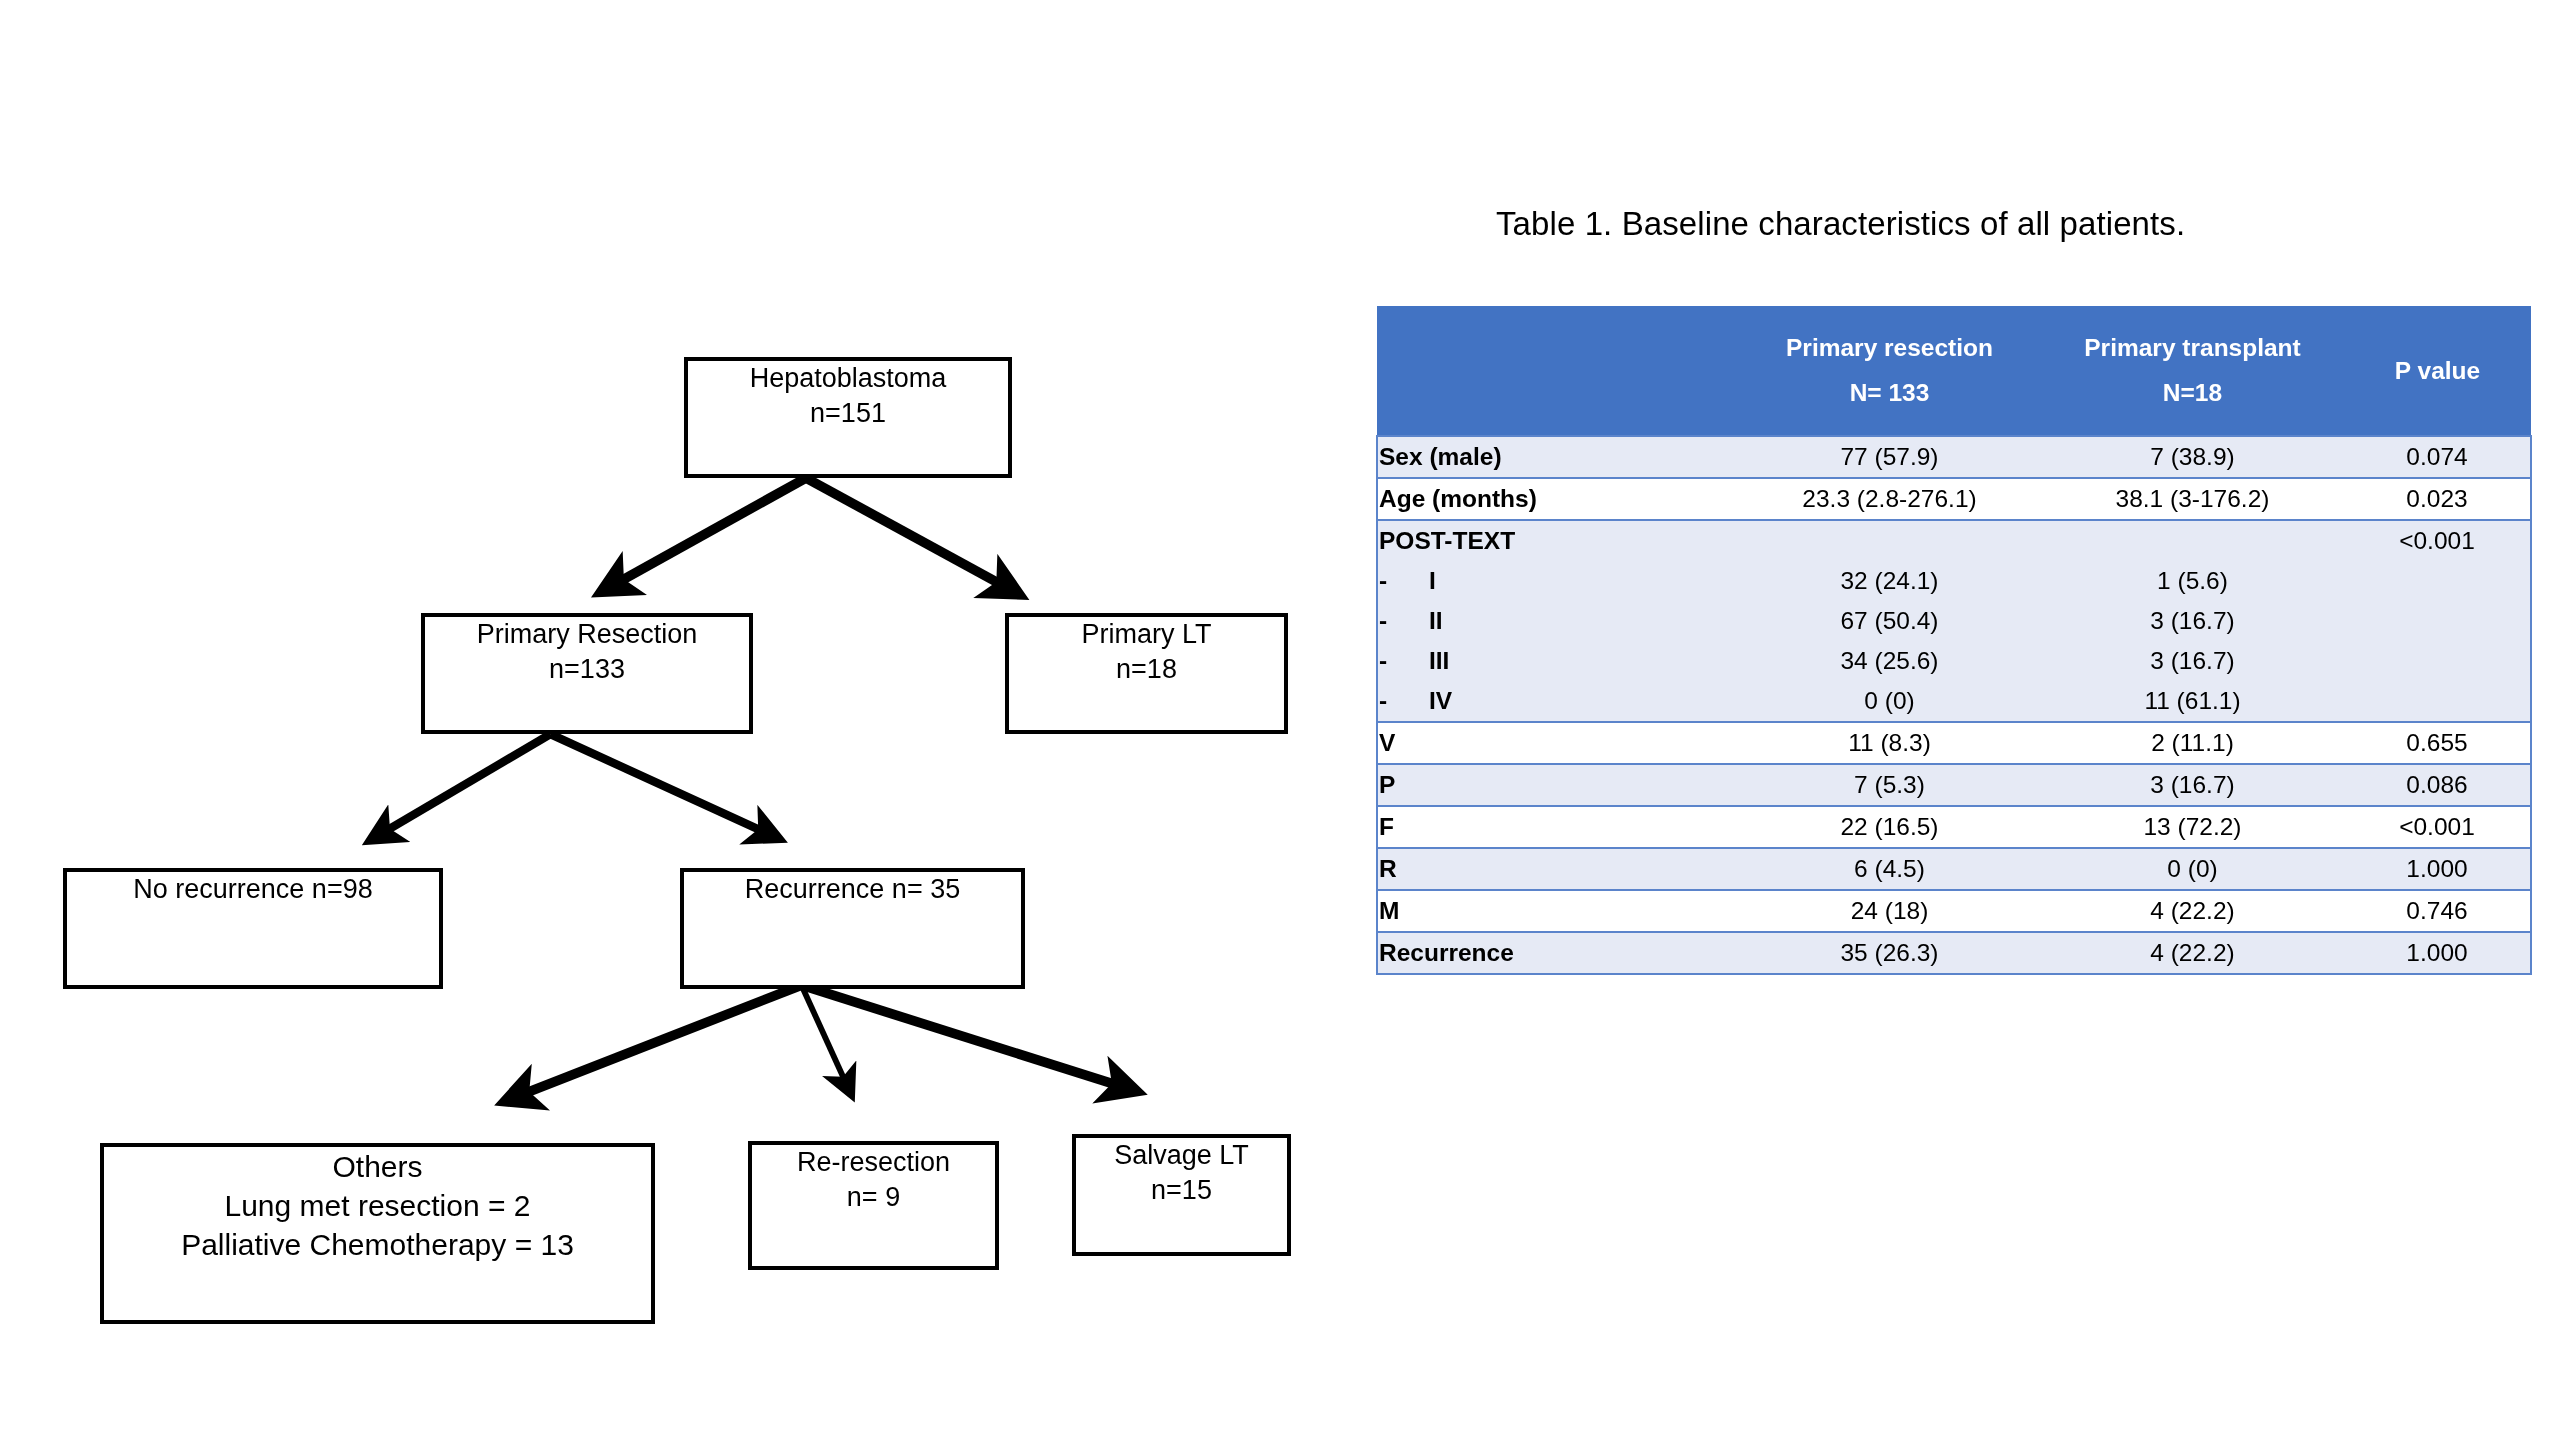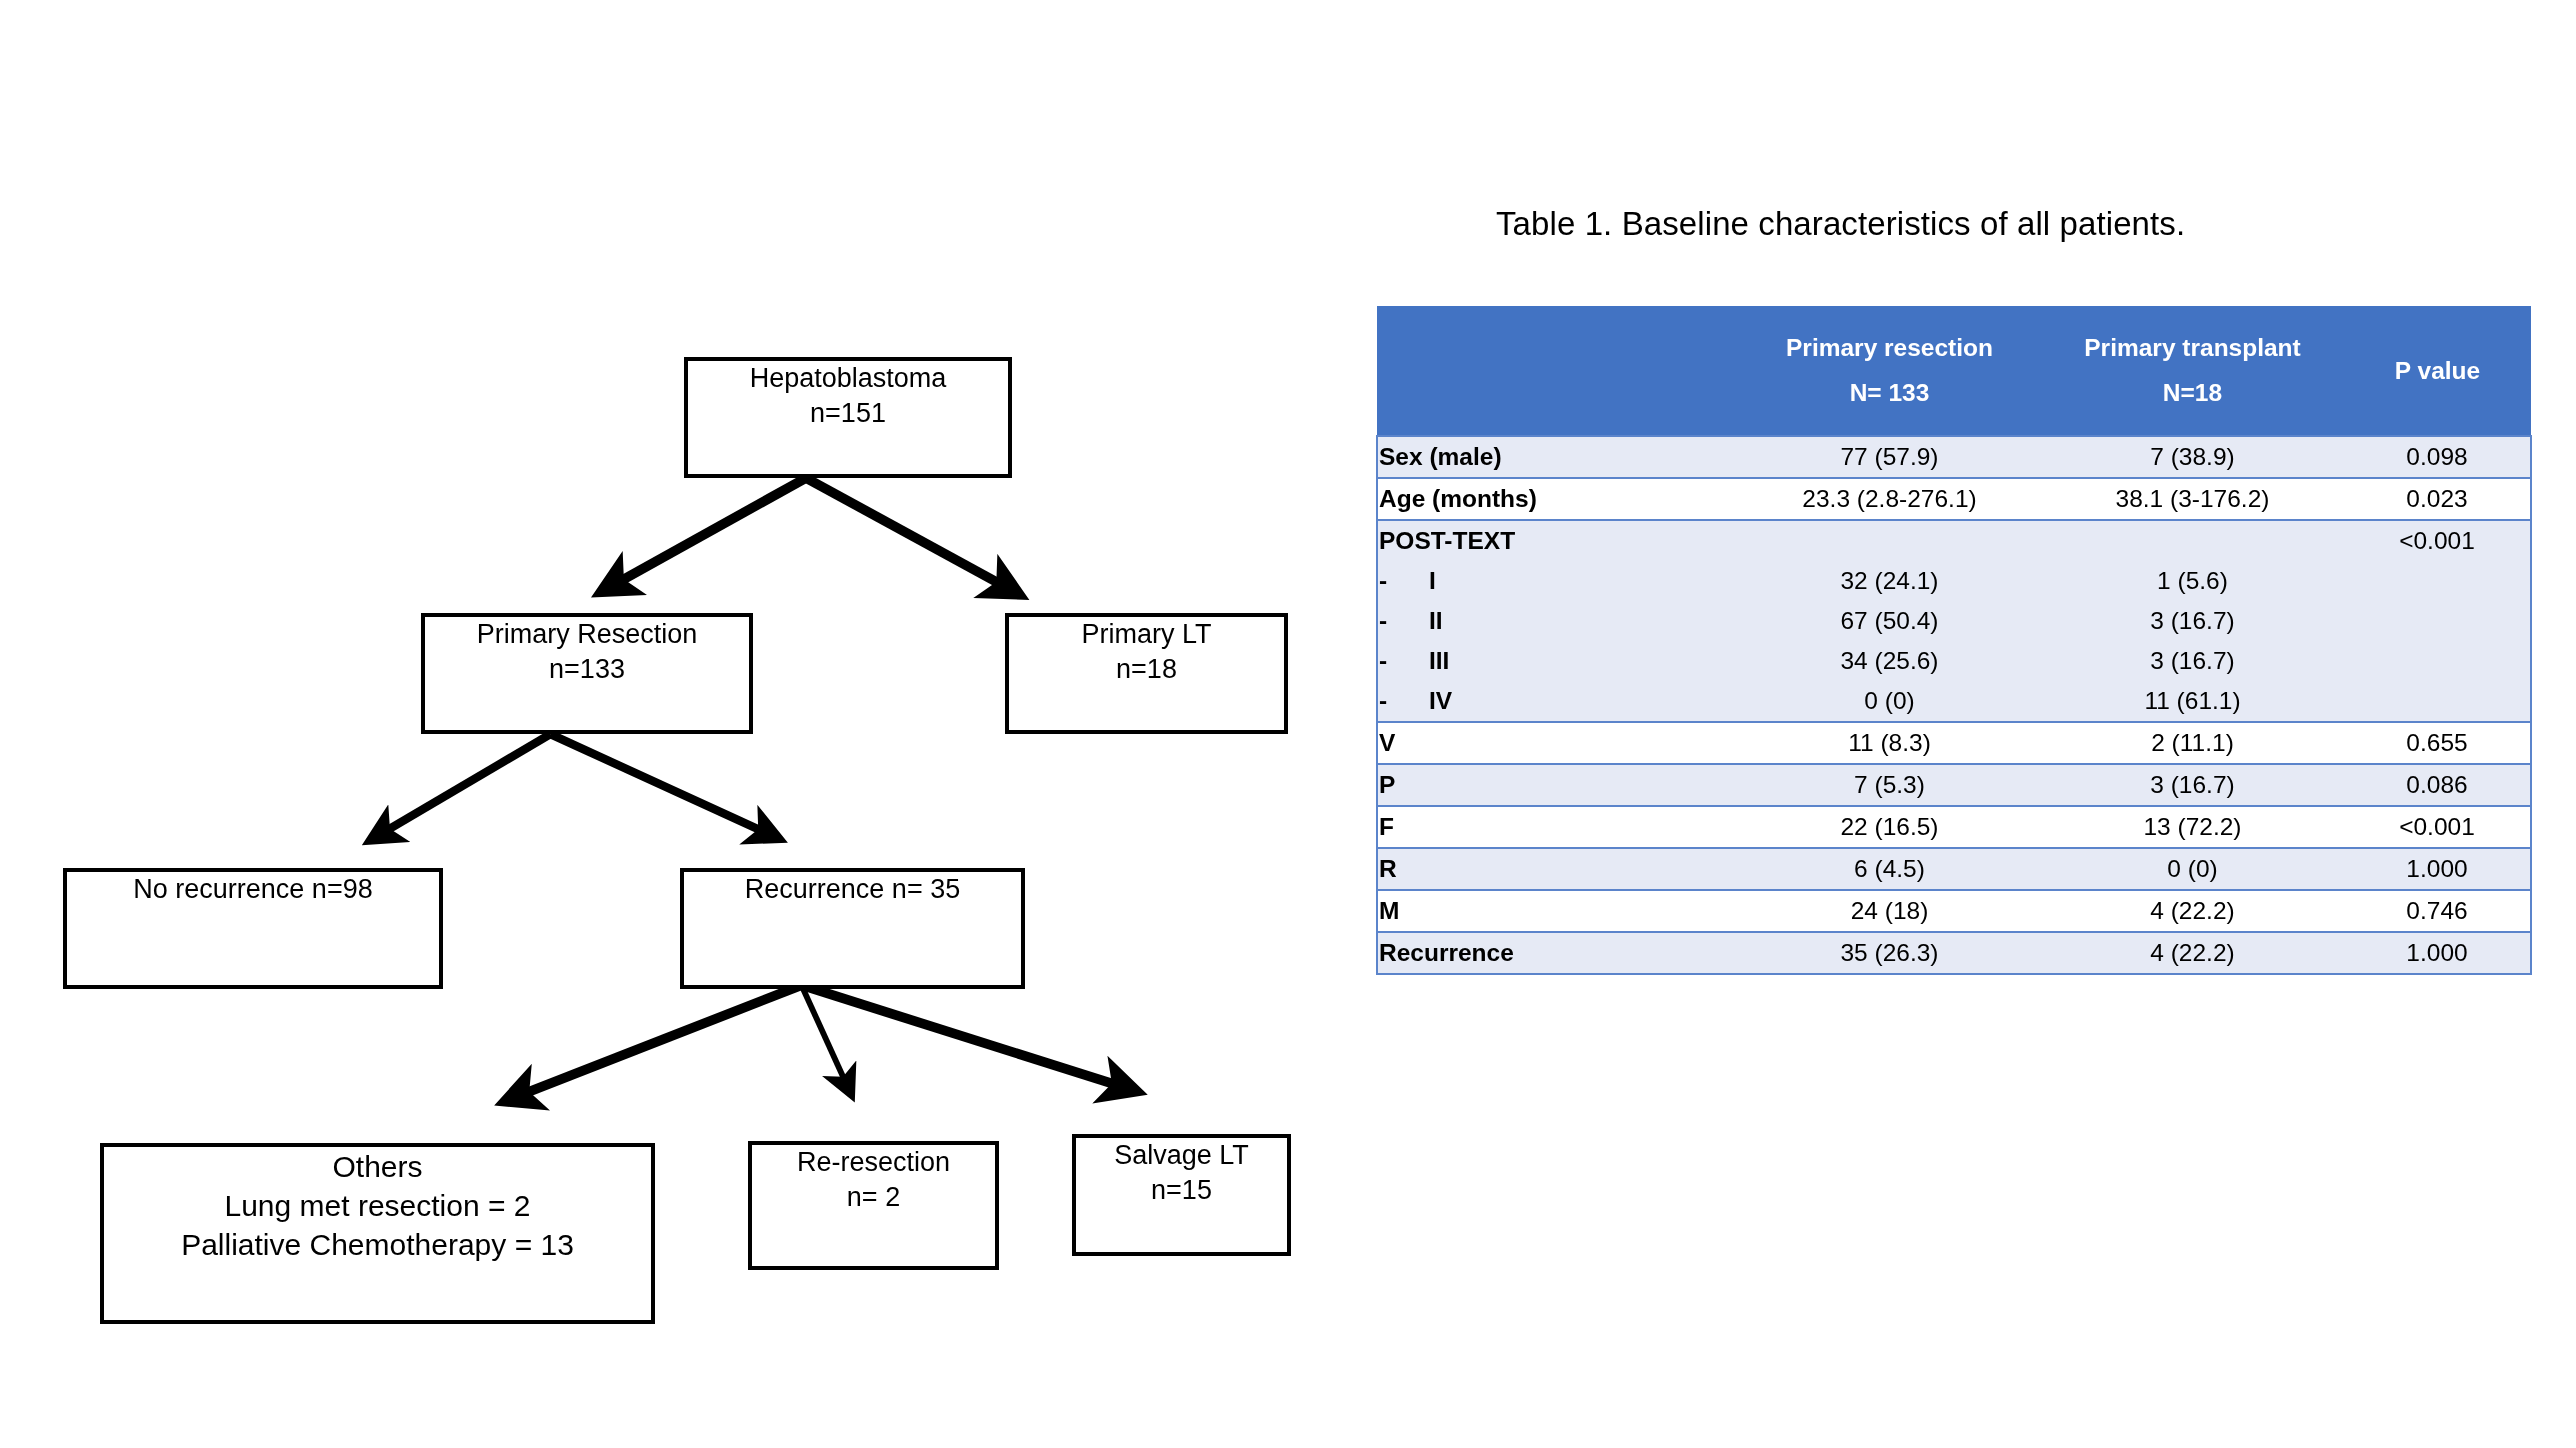--- a/index.html
+++ b/index.html
@@ -189,21 +189,21 @@
   </div>
 
   <div class="node" style="left:64px; top:1143px; width:555px; height:181px; font-size:30px;">
     <span class="ln">Others</span>
     <span class="ln">Lung met resection = 2</span>
     <span class="ln">Palliative Chemotherapy  = 13</span>
   </div>
 
   <div class="node" style="left:712px; top:1141px; width:251px; height:129px;">
     <span class="ln">Re-resection</span>
-    <span class="ln">n= 2</span>
+    <span class="ln">n= 9</span>
   </div>
 
   <div class="node" style="left:1036px; top:1134px; width:219px; height:122px;">
     <span class="ln">Salvage LT</span>
     <span class="ln">n=15</span>
   </div>
 
 </div>
 
 <div id="table-panel">
@@ -242,21 +242,21 @@
           </div>
         </th>
       </tr>
     </thead>
     <tbody>
 
       <tr class="shaded">
         <td class="lbl first">Sex (male)</td>
         <td class="num">77 (57.9)</td>
         <td class="num">7 (38.9)</td>
-        <td class="p last">0.098</td>
+        <td class="p last">0.074</td>
       </tr>
 
       <tr>
         <td class="lbl first">Age (months)</td>
         <td class="num">23.3 (2.8-276.1)</td>
         <td class="num">38.1 (3-176.2)</td>
         <td class="p last">0.023</td>
       </tr>
 
       <tr class="shaded nb-bot">

